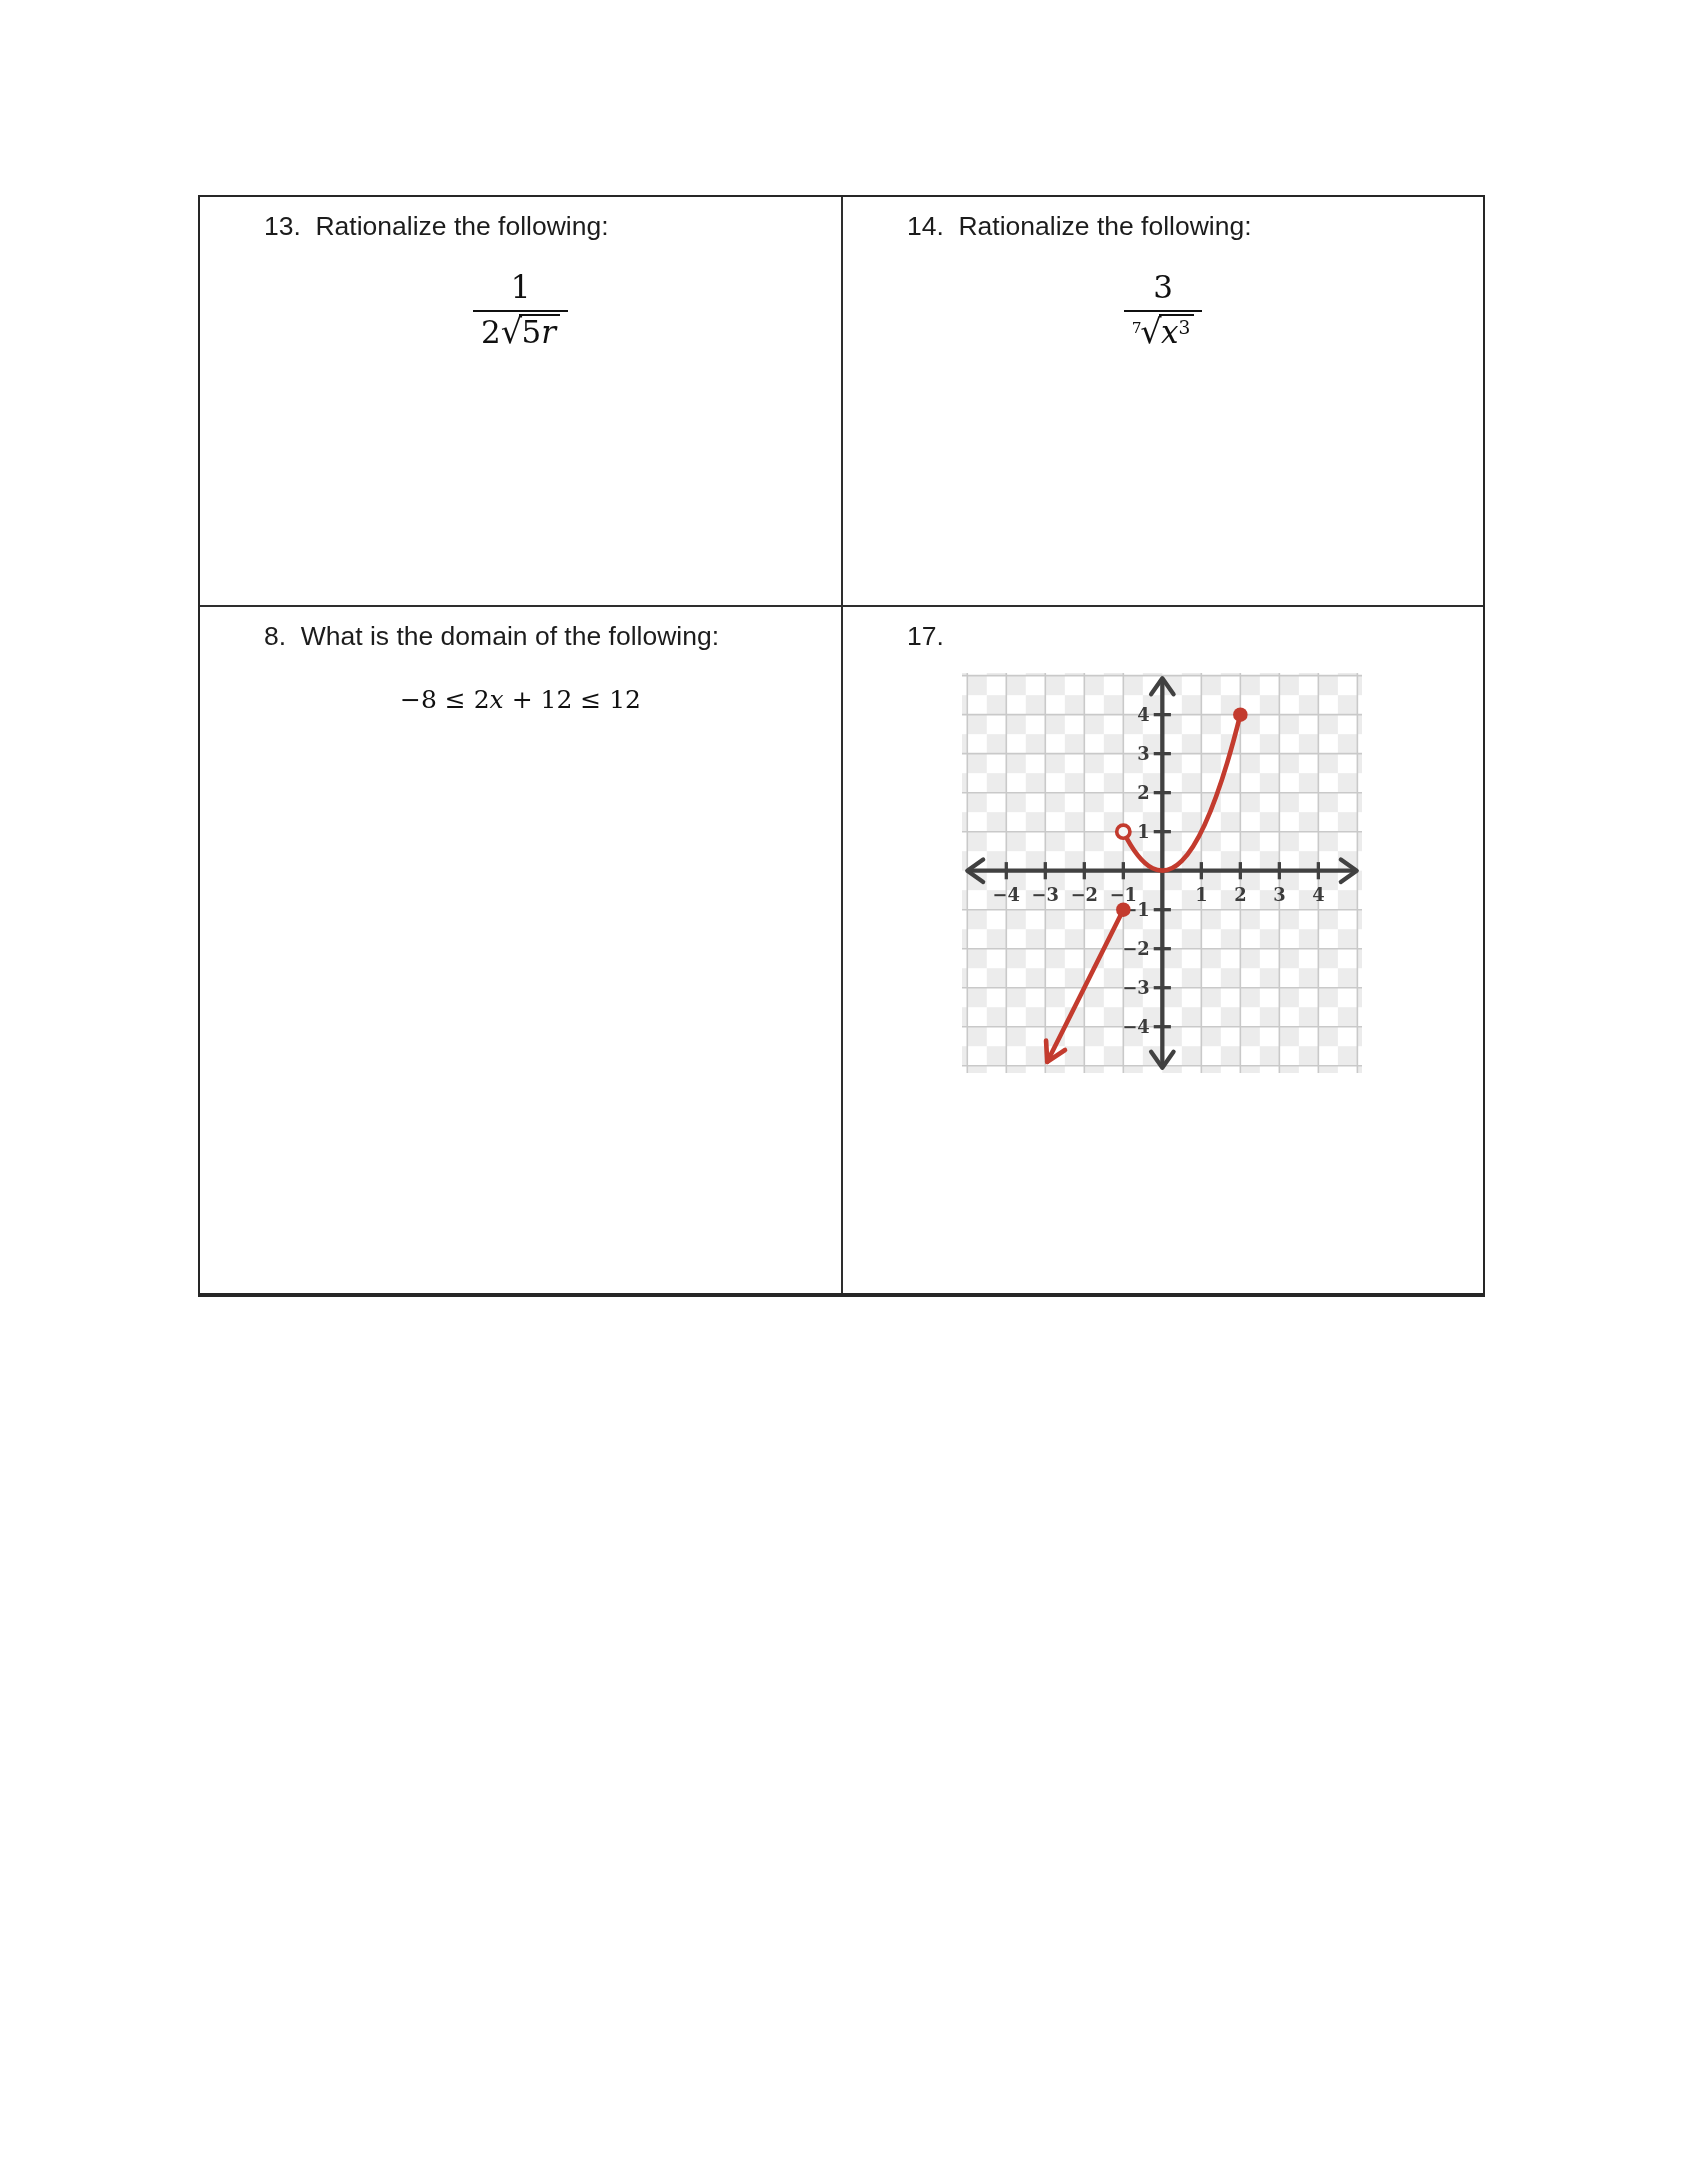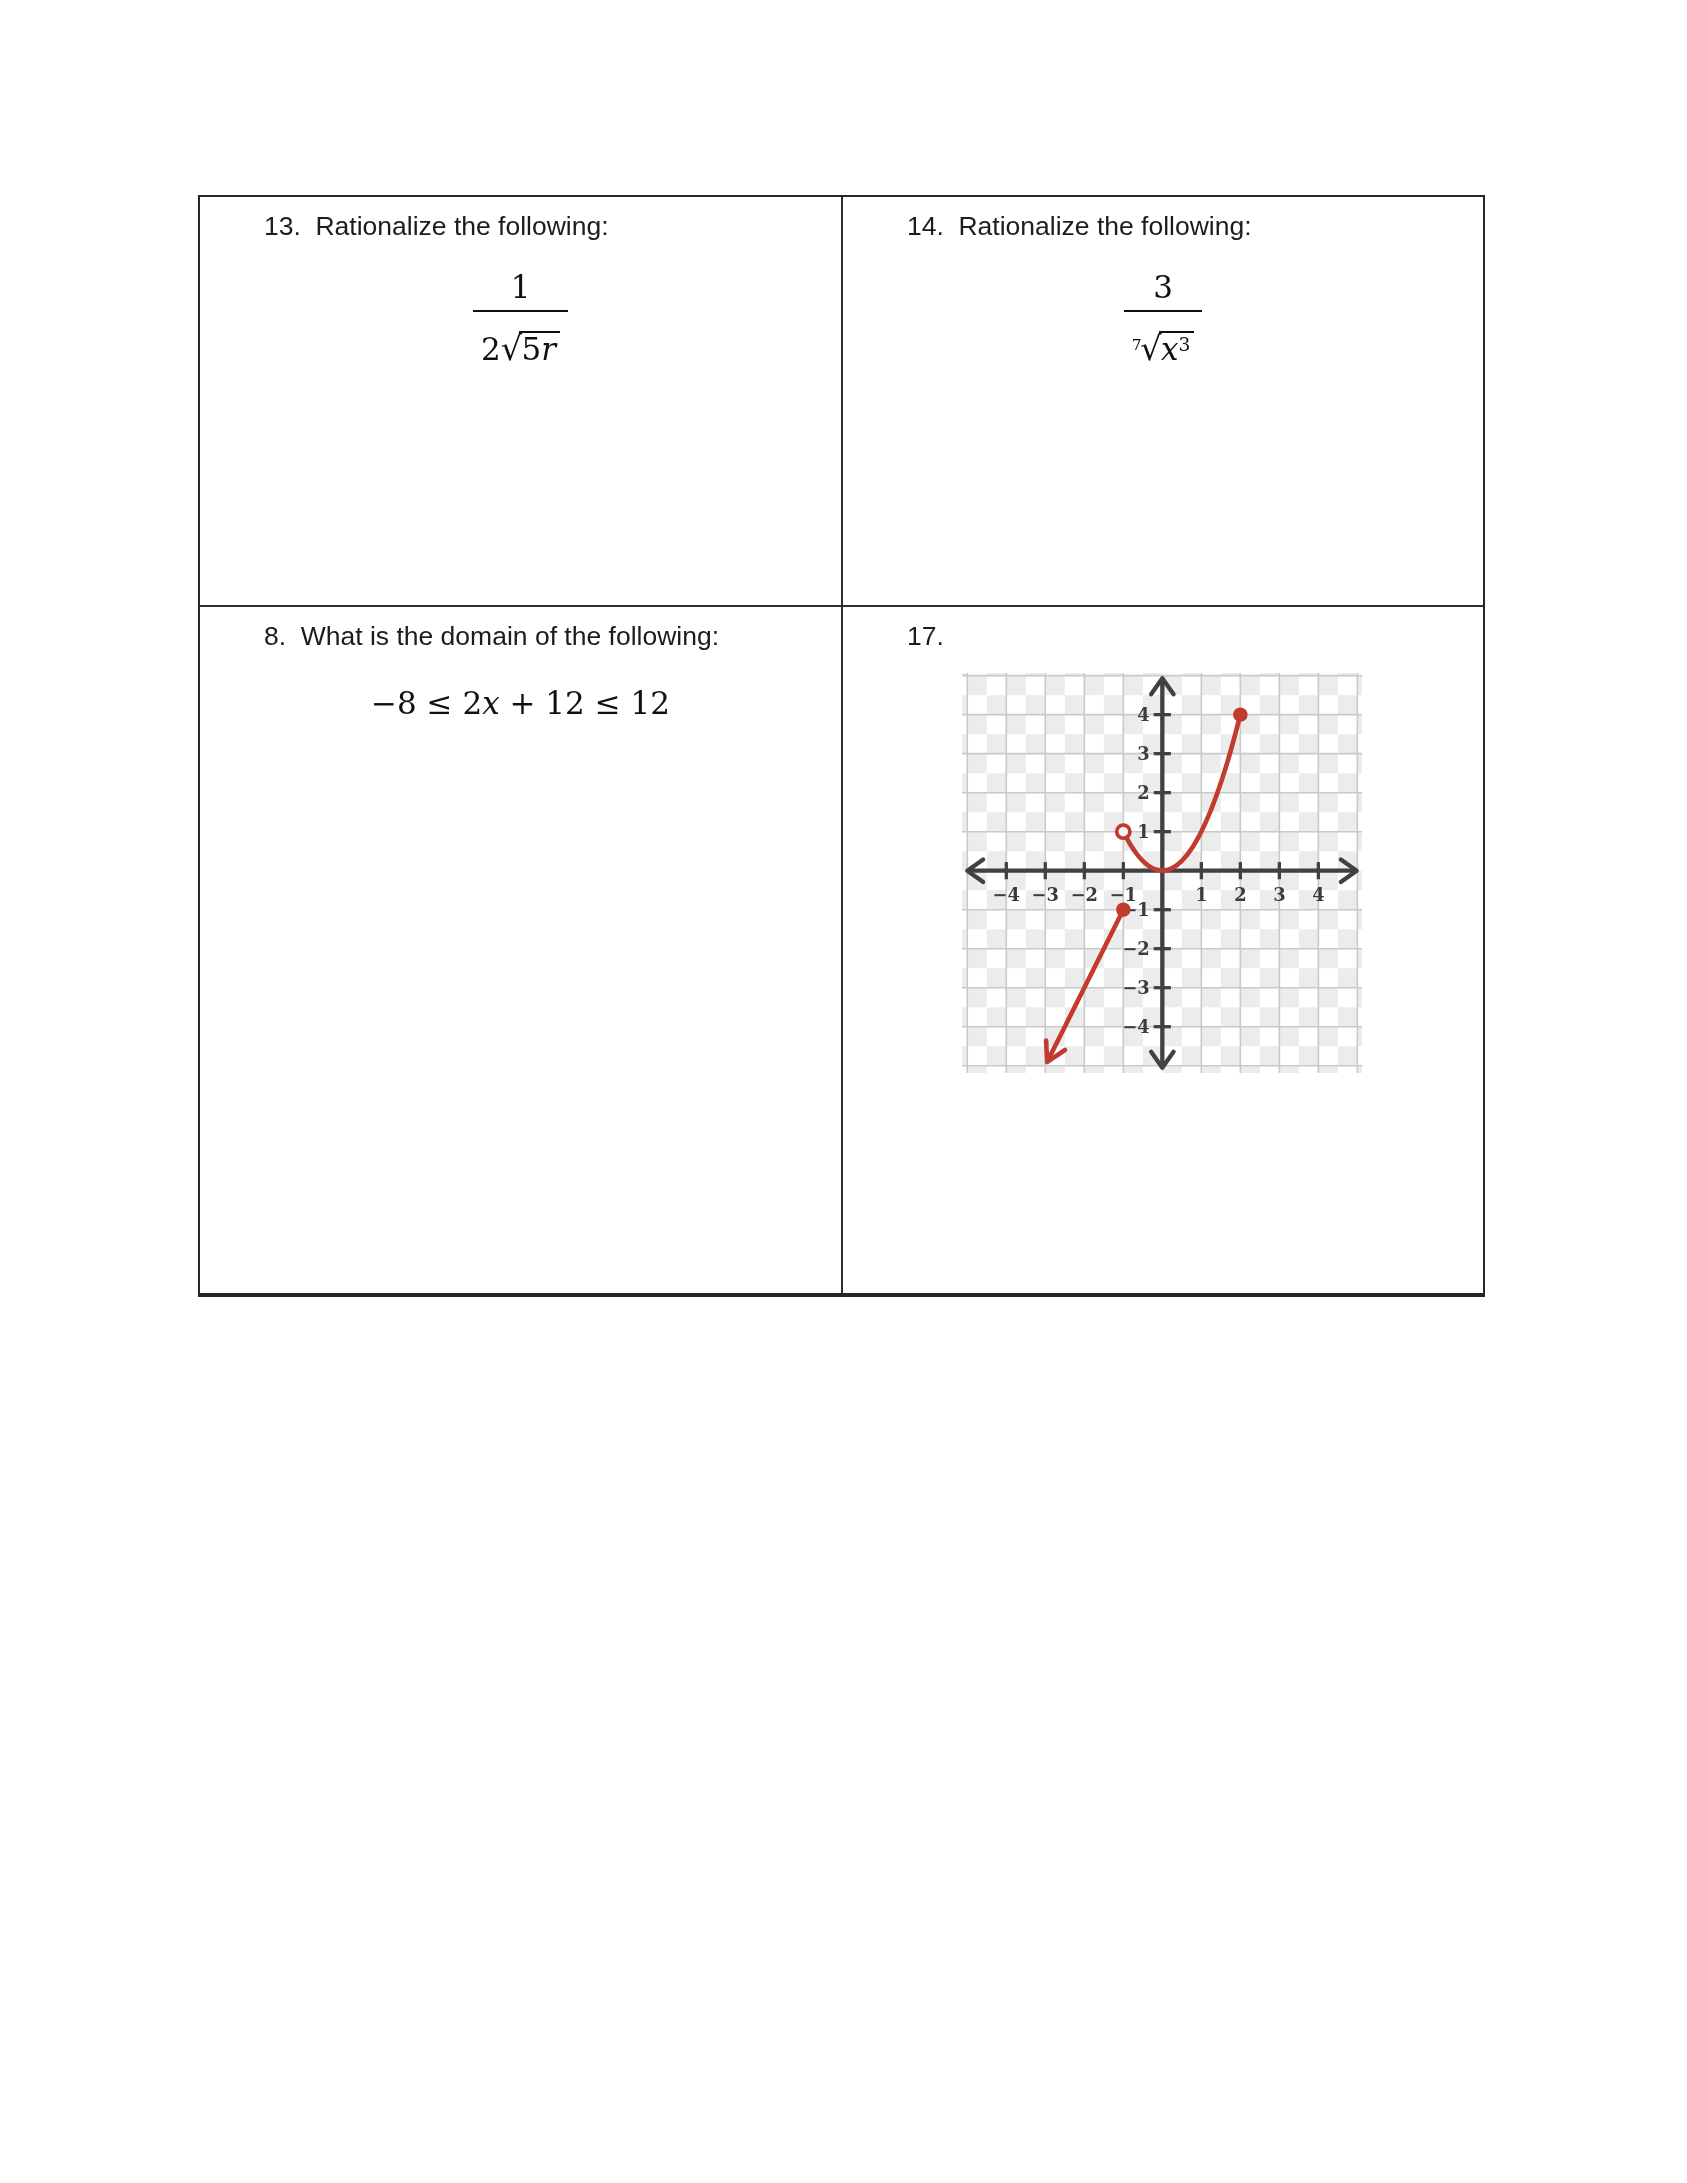--- a/index.html
+++ b/index.html
@@ -14,30 +14,30 @@
   .q-head{display:flex;align-items:flex-end;padding:9.3px 18.5px 0 64px;
           font-size:26.5px;line-height:40px;color:#1c1c1c;}
   .q-num{flex:none;margin-right:14.6px;}
   .q-text{flex:1;}
   .q-text .pline{display:block;}
   .formula{text-align:center;margin-top:24px;color:#101010;
            font-family:"DejaVu Serif",serif;}
   .frac{display:inline-flex;flex-direction:column;align-items:center;
         font-size:31px;line-height:1.15;}
   .frac-num{padding:0 0 4px;}
-  .frac-den{border-top:2.3px solid #101010;padding:18px 8px 0;white-space:nowrap;}
+  .frac-den{border-top:2.3px solid #101010;padding:1px 8px 0;white-space:nowrap;}
   .mvar{font-style:italic;}
   .rad{white-space:nowrap;}
   .rad-sign{font-size:1.08em;}
   .radicand{border-top:2.3px solid #101010;padding:0 4px 1.3px 2px;margin-left:-2.6px;
             display:inline-block;line-height:1.08;}
   .ridx{font-size:0.5em;display:inline-block;transform:translateY(-0.62em);
         margin-right:-0.08em;}
   .exp{font-size:0.6em;display:inline-block;transform:translateY(-0.5em);line-height:0;}
-  .formula15{margin-top:29px;font-size:31px;white-space:pre;}
+  .formula15{margin-top:29px;font-size:25px;white-space:pre;}
   .graph-wrap{margin:17px 0 0 119px;width:400px;height:400px;}
 </style>
 </head>
 <body>
 
 <div class="qtable">
 
   <div class="cell col1 row1">
     <div class="q-head">
       <span class="q-num">13.</span>

